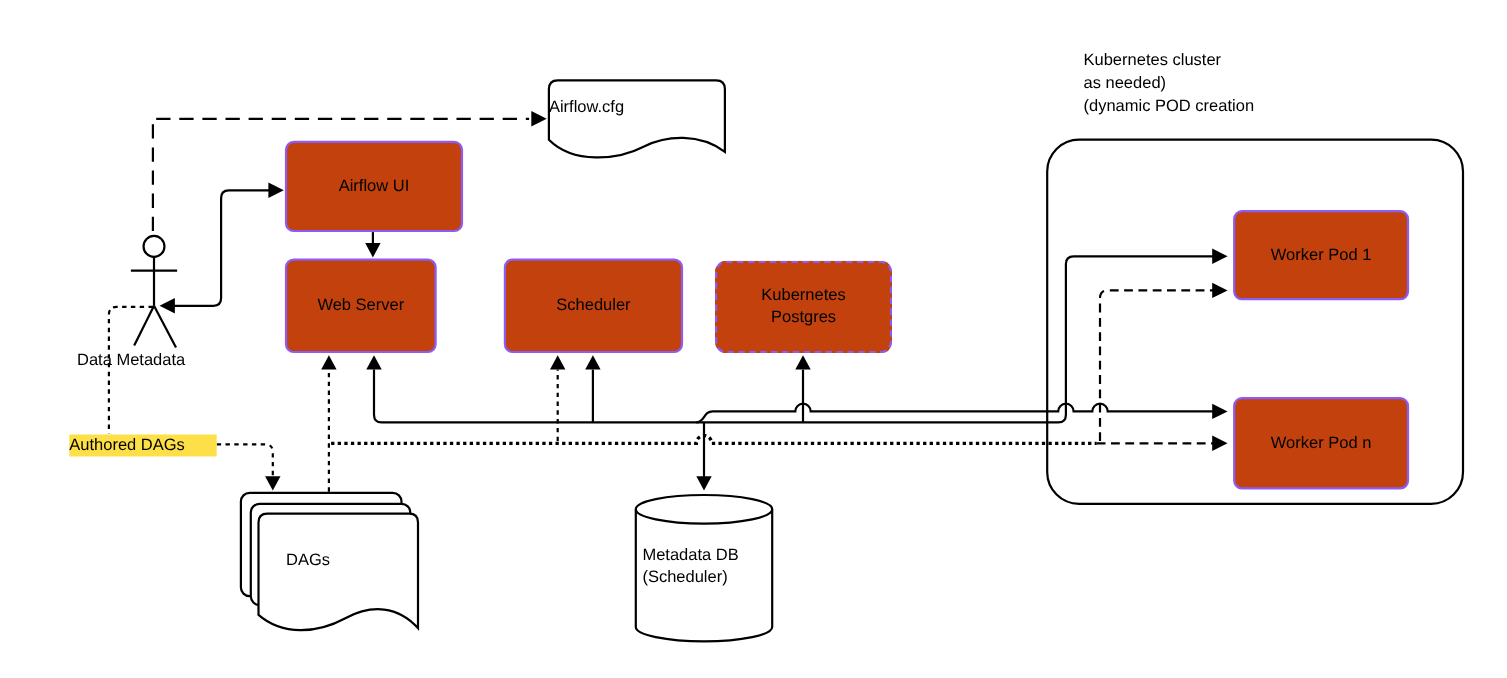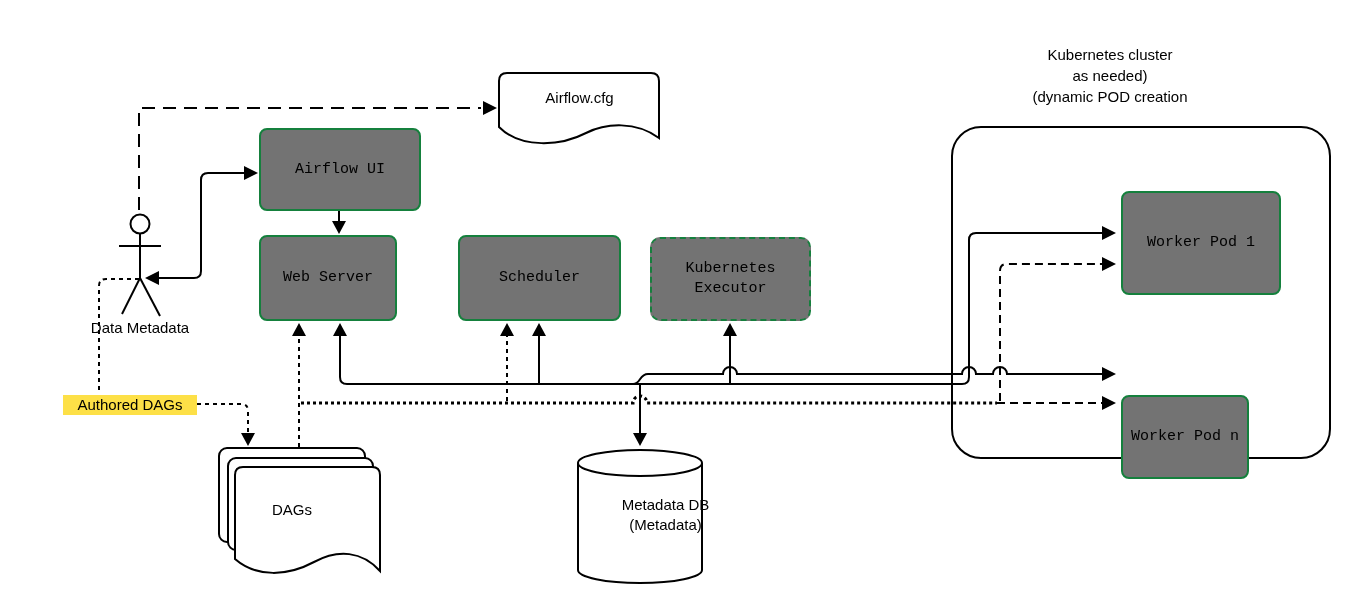--- a/index.html
+++ b/index.html
@@ -2,49 +2,49 @@
 <html><head>
 <meta charset="utf-8">
 <style>
   html,body{margin:0;padding:0;background:#ffffff;}
   .canvas{
     position:relative;width:1370px;height:616px;background:#ffffff;
     font-family:"Liberation Sans",sans-serif;color:#000;overflow:hidden;
   }
   svg{position:absolute;left:0;top:0;pointer-events:none;}
   .node{
-    position:absolute;box-sizing:border-box;background:#737373;
-    border:2px solid #15803d;border-radius:8px;
+    position:absolute;box-sizing:border-box;background:#c2410c;
+    border:2px solid #8b5cf6;border-radius:8px;
     display:flex;align-items:center;justify-content:center;
-    text-align:center;font-size:15px;line-height:20px;z-index:3;font-family:Liberation Mono, monospace;
+    text-align:center;font-size:15px;line-height:20px;z-index:3;
   }
   .node.dashed{border-style:dashed;border-radius:10px;}
   .cluster{
     position:absolute;box-sizing:border-box;border:2px solid #000;
     border-radius:30px;background:transparent;z-index:1;
   }
   .lbl{
-    position:absolute;font-size:15px;line-height:20px;text-align:center;
+    position:absolute;font-size:15px;line-height:20px;
     z-index:4;white-space:nowrap;
   }
   .lbl span{display:block;}
   .whitebg{background:#fde047;}
   #airflow-ui{left:259px;top:128px;width:162px;height:83px;}
   #web-server{left:259px;top:235px;width:138px;height:86px;}
   #scheduler{left:458px;top:235px;width:163px;height:86px;}
   #k8s-executor{left:650px;top:237px;width:161px;height:84px;}
-  #worker-pod-1{left:1121px;top:191px;width:160px;height:104px;}
-  #worker-pod-n{left:1121px;top:361px;width:128px;height:84px;margin-top:34px;}
+  #worker-pod-1{left:1121px;top:191px;width:160px;height:82px;}
+  #worker-pod-n{left:1121px;top:361px;width:160px;height:84px;}
   #cluster-box{left:951px;top:126px;width:380px;height:333px;}
   #cluster-label{left:985px;top:44px;width:250px;line-height:21px;}
   #cfg-label{left:499px;top:88px;width:161px;}
   #de-label{left:70px;top:318px;width:140px;}
   #authored-label{left:63px;top:395px;width:134px;z-index:5;}
-  #dags-label{left:240px;top:500px;width:104px;}
-  #meta-label{left:603px;top:495px;width:125px;}
+  #dags-label{left:260px;top:500px;width:104px;}
+  #meta-label{left:584px;top:495px;width:125px;}
 </style>
 </head>
 <body>
 
 <div class="canvas">
 
   <div class="cluster" id="cluster-box"></div>
 
   <svg width="1370" height="616" viewBox="0 0 1370 616" style="z-index:2;">
     <g stroke="#000" stroke-width="2" fill="none">
@@ -136,21 +136,21 @@
   </div>
   <div class="node" id="web-server">
     <span>Web Server</span>
   </div>
   <div class="node" id="scheduler">
     <span>Scheduler</span>
   </div>
   <div class="node dashed" id="k8s-executor">
     <span>
       <span style="display:block;text-align:center;">Kubernetes</span>
-      <span style="display:block;">Executor</span>
+      <span style="display:block;">Postgres</span>
     </span>
   </div>
   <div class="node" id="worker-pod-1">
     <span>Worker Pod 1</span>
   </div>
   <div class="node" id="worker-pod-n">
     <span>Worker Pod n</span>
   </div>
 
   <div class="lbl" id="cluster-label">
@@ -165,16 +165,16 @@
     <span>Data Metadata</span>
   </div>
   <div class="lbl whitebg" id="authored-label">
     <span>Authored DAGs</span>
   </div>
   <div class="lbl" id="dags-label">
     <span>DAGs</span>
   </div>
   <div class="lbl" id="meta-label">
     <span>Metadata DB</span>
-    <span>(Metadata)</span>
+    <span>(Scheduler)</span>
   </div>
 
 </div>
 
 </body></html>

